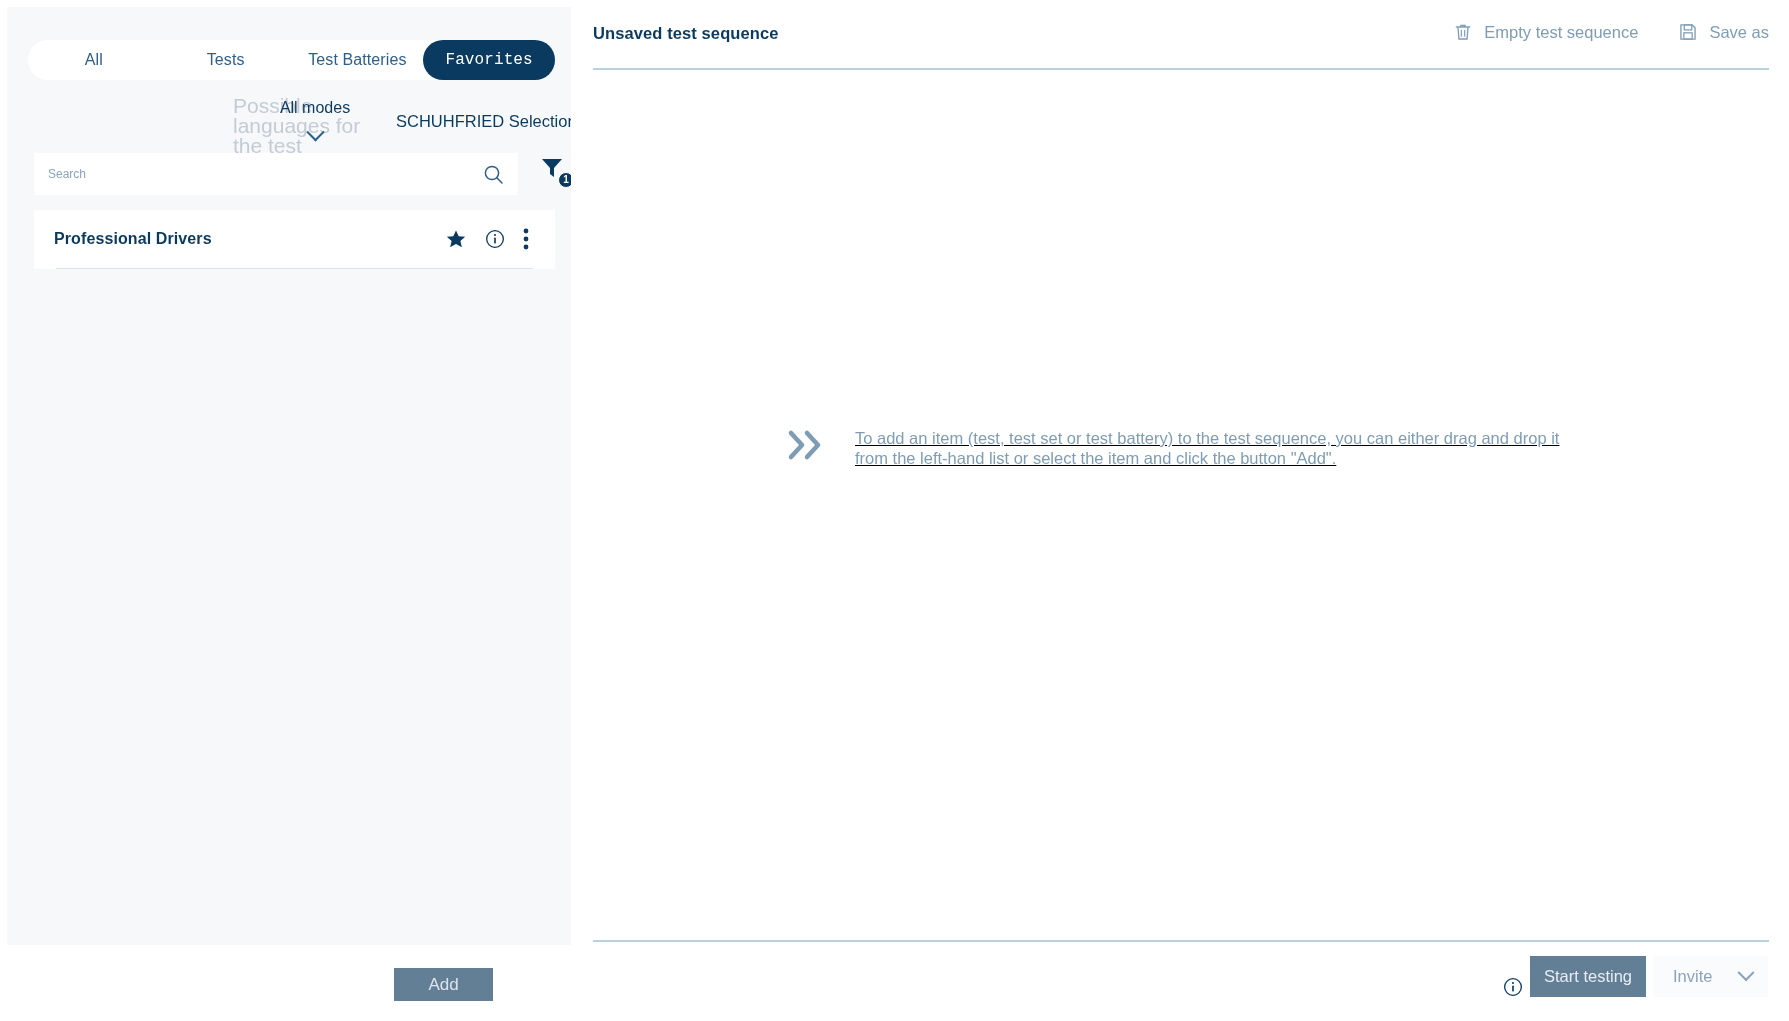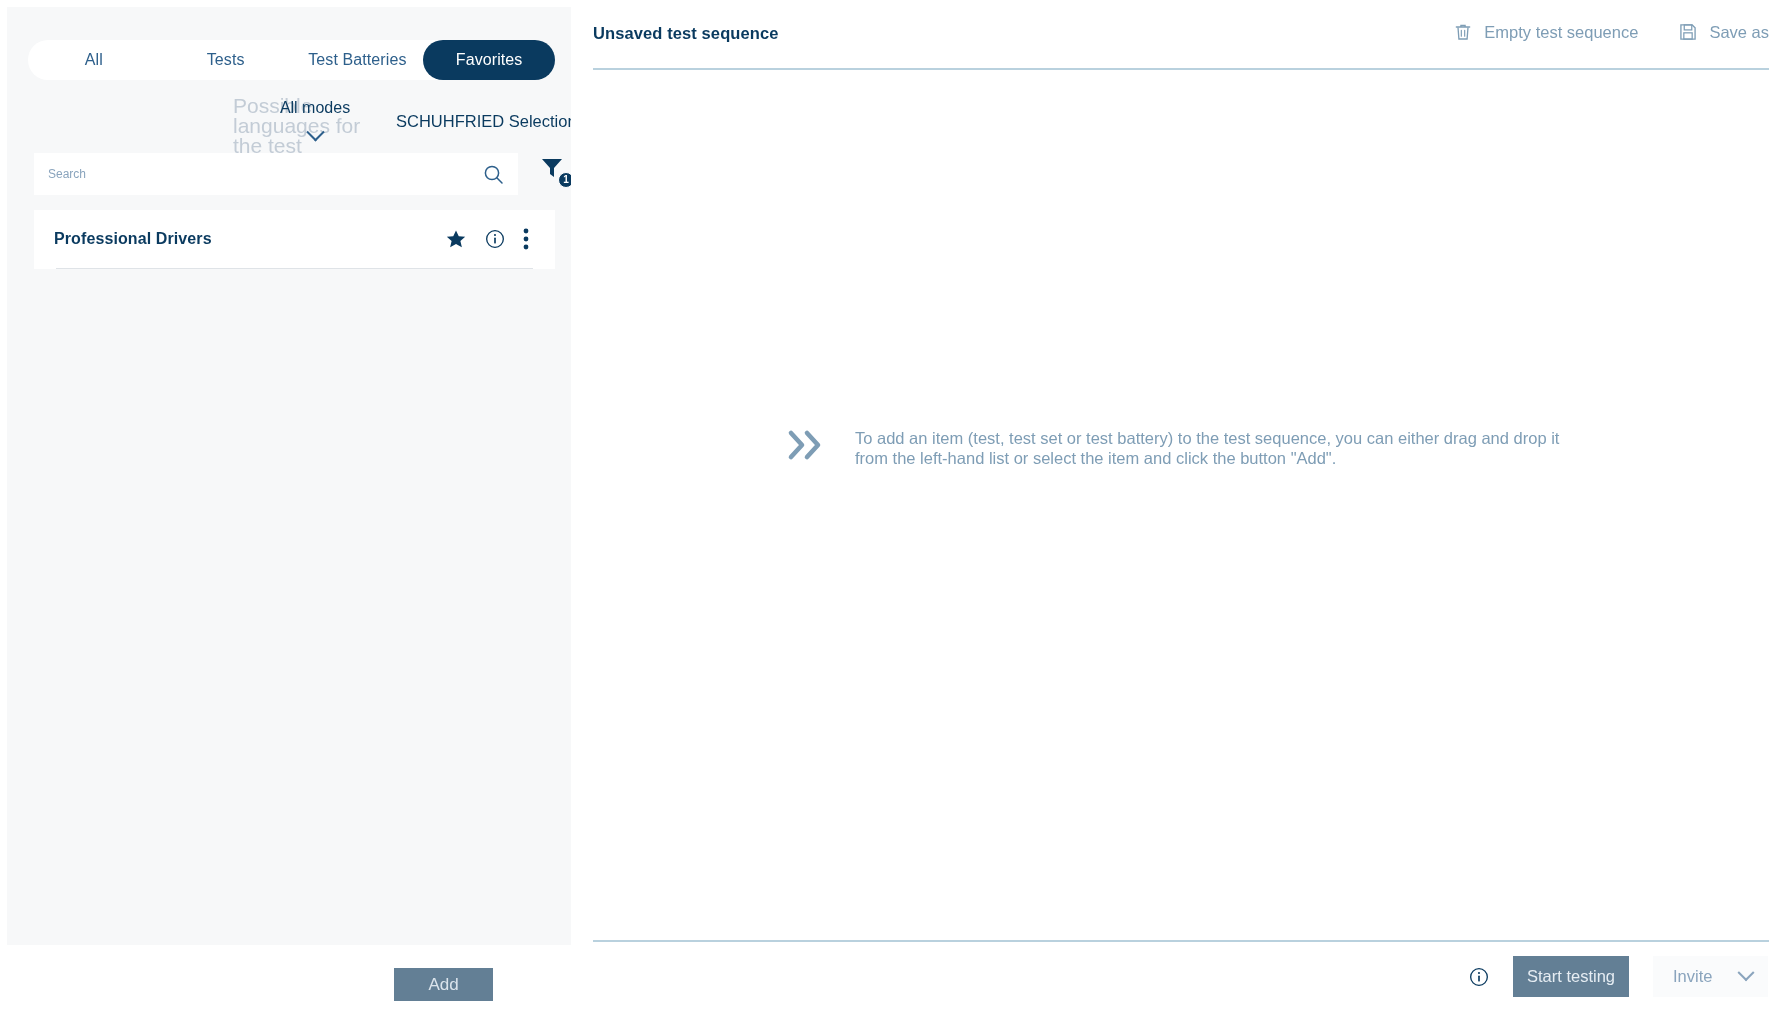--- a/index.html
+++ b/index.html
@@ -58,20 +58,21 @@
     color: #2d5f8b;
     border-radius: 20px;
     cursor: pointer;
     white-space: nowrap;
     letter-spacing: 0.1px;
   }
 
   .tab.active {
     background: #0a3a5f;
     color: #ffffff;
+    font-family: Liberation Mono, monospace;
   }
 
   
   #filter-row {
     position: absolute;
     left: 21px; top: 90px;
     width: 540px;
     height: 48px;
   }
 
@@ -300,20 +301,21 @@
 
   
   #placeholder {
     position: absolute;
     left: 0; top: 0;
     width: 1218px;
     height: 940px;
     display: flex;
     align-items: center;
     justify-content: center;
+    text-decoration: underline;
   }
   #placeholder-inner {
     display: flex;
     align-items: flex-start;
     gap: 28px;
     transform: translate(11px, -22px);
   }
   #placeholder-text {
     max-width: 740px;
     font-size: 16.5px;
@@ -325,22 +327,22 @@
   #main-footer {
     position: absolute;
     left: 0; top: 940px;
     width: 1218px;
     height: 81px;
   }
   #footer-actions {
     position: absolute;
     right: 21px; top: 16px;
     display: flex;
-    align-items: center;
-    gap: 24px;
+    align-items: flex-end;
+    gap: 7px;
   }
   #start-testing-button {
     width: 116px; height: 41px;
     background: #637f95;
     color: #e6edf3;
     font-size: 16.5px;
     border: none;
     display: flex;
     align-items: center;
     justify-content: center;

